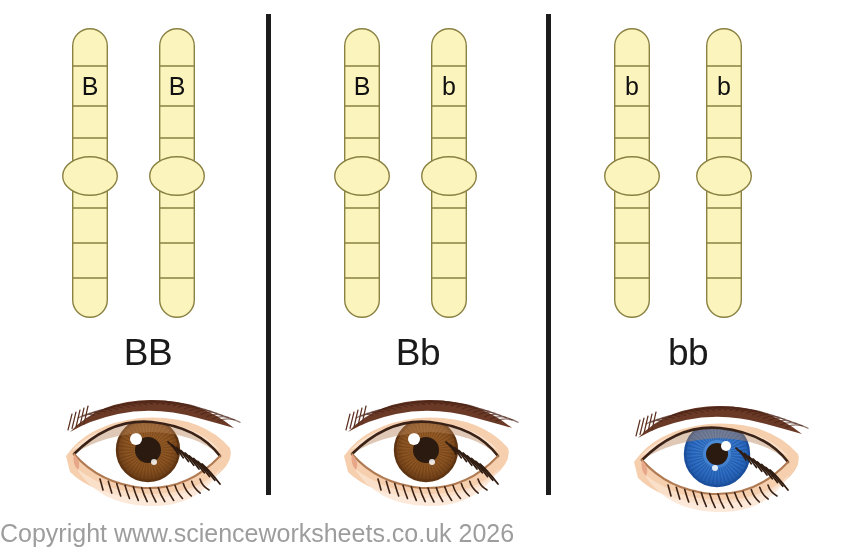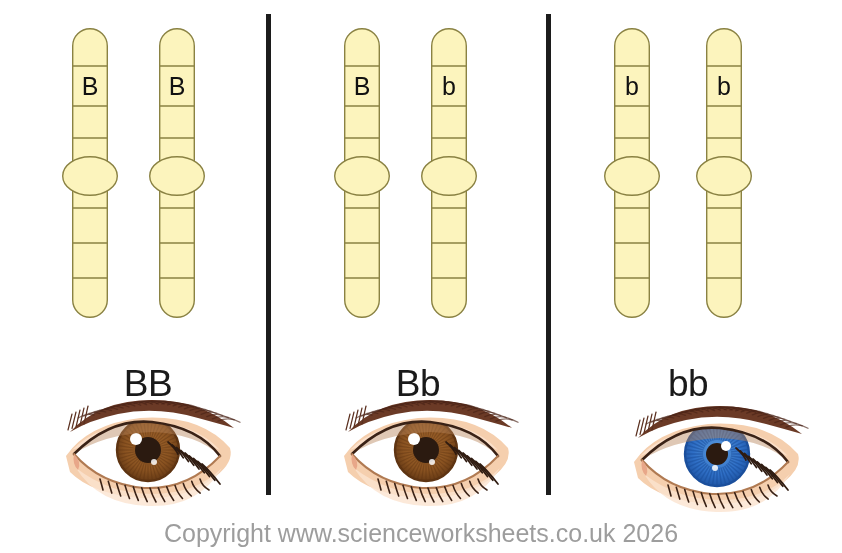--- a/index.html
+++ b/index.html
@@ -35,32 +35,31 @@
   .chrom svg { display: block; }
   .genotype {
     position: absolute;
     text-align: center;
     font-size: 37px;
     line-height: 37px;
     color: #1a1a1a;
     font-family: "Liberation Sans", sans-serif;
     letter-spacing: -0.5px;
     white-space: nowrap;
-    margin-top: 31px;
   }
   .eye {
     position: absolute;
   }
   .eye svg { display: block; }
   .copyright {
     position: absolute;
     left: 0;
     top: 519px;
     width: 842px;
-    text-align: center;
+    text-align: left;
     font-size: 25px;
     line-height: 29px;
     color: #9d9d9d;
     font-family: "Liberation Sans", sans-serif;
     white-space: nowrap;
   }
   .allele-text {
     font-family: "Liberation Sans", sans-serif;
     font-size: 25px;
     fill: #111111;

